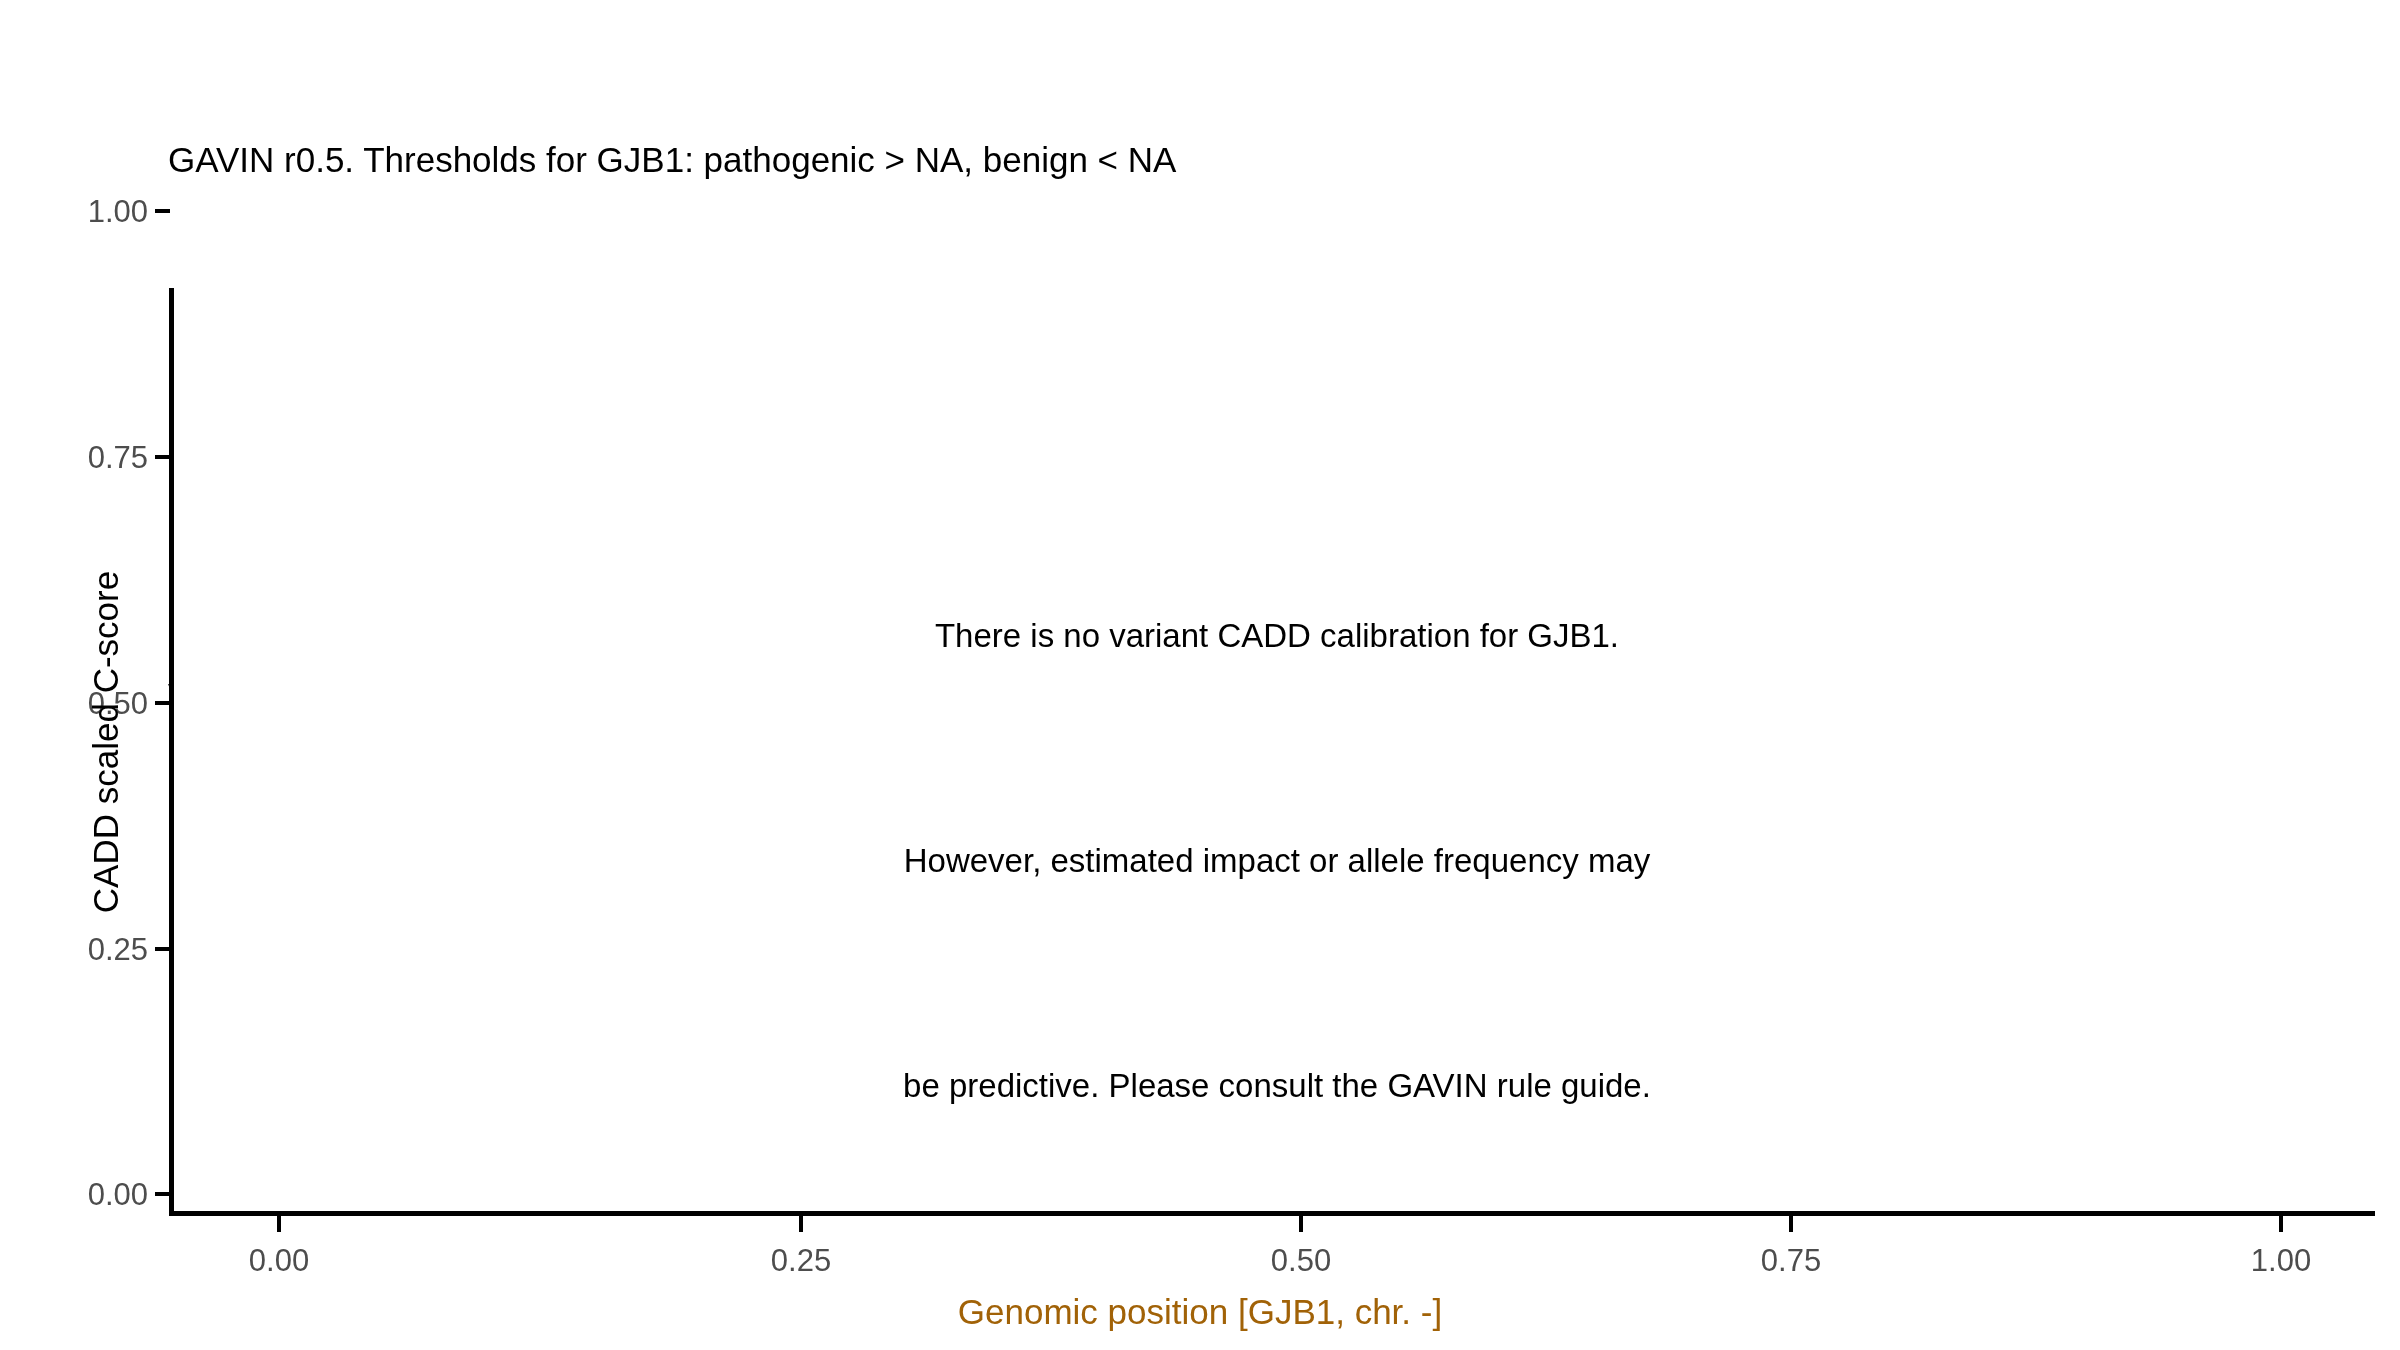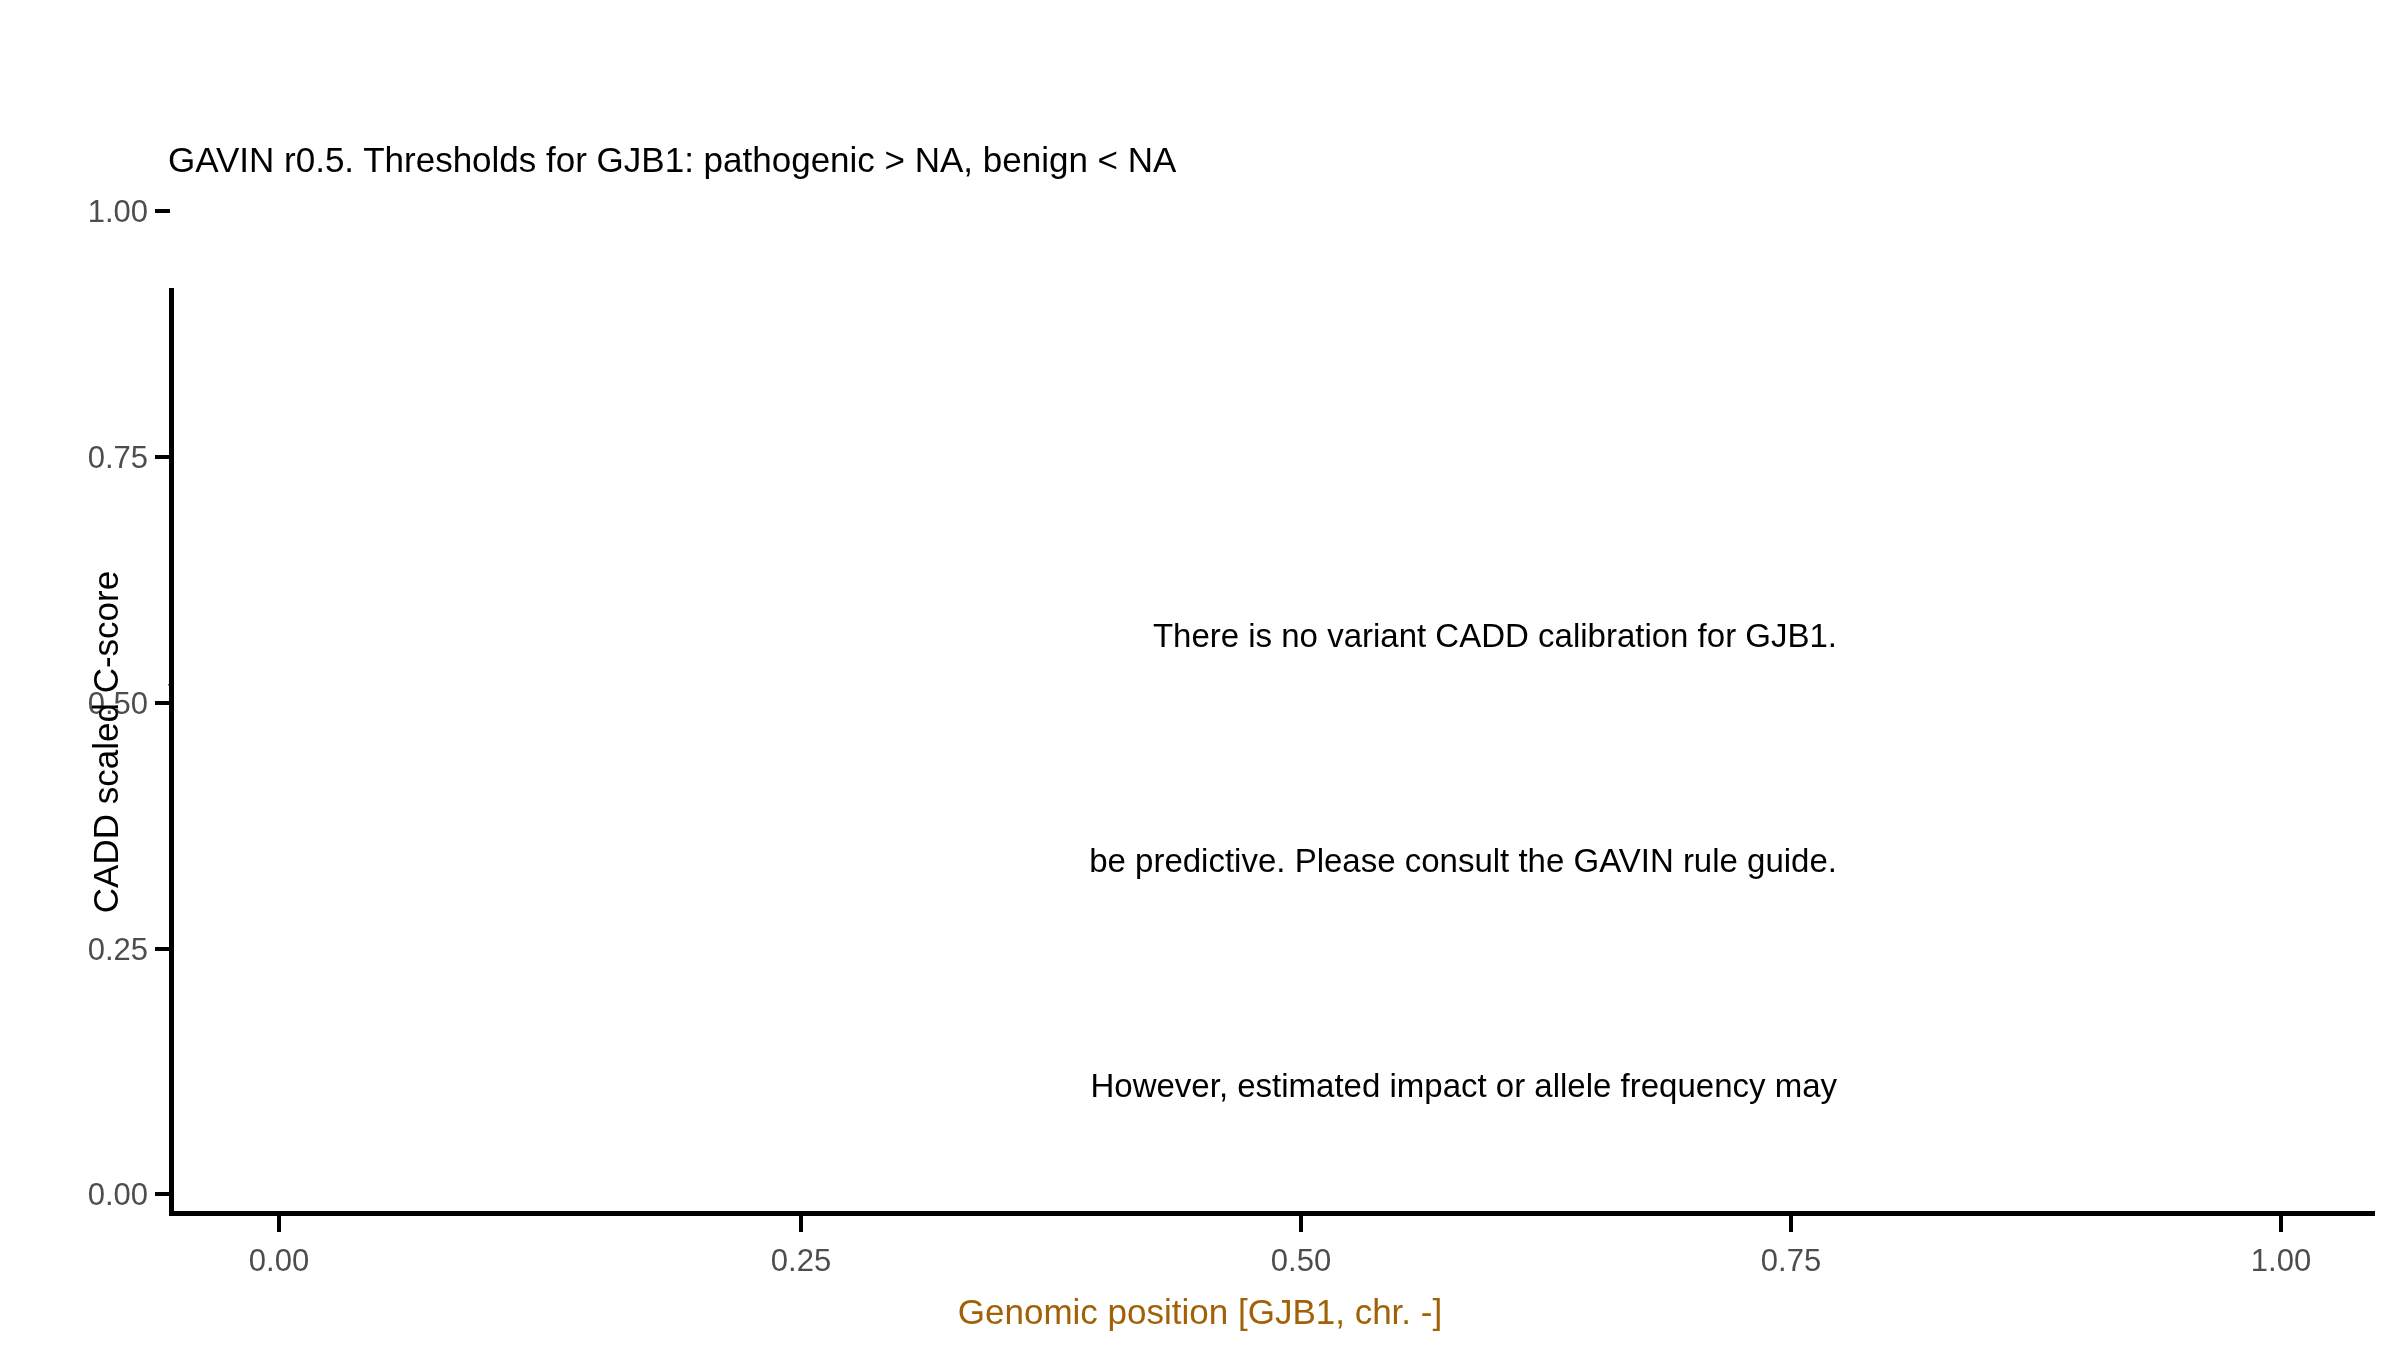--- a/index.html
+++ b/index.html
@@ -120,21 +120,21 @@
     transform-origin: center center;
     white-space: nowrap;
   }
 
   
   .center-note {
     position: absolute;
     left: 717px;
     top: 448px;
     width: 1120px;
-    text-align: right;
+    text-align: center;
     font-size: 33px;
     line-height: 75px;
     color: #000000;
     white-space: pre;
   }
   .center-note .nline { display: block; }
 </style>
 </head>
 <body>
 
@@ -180,17 +180,17 @@
   <div class="xlab" style="left:1711px;">0.75</div>
 
   <div class="tick-x" style="left:2279px;"></div>
   <div class="xlab" style="left:2201px;">1.00</div>
 
   <div class="axis-title-y">CADD scaled C-score</div>
   <div class="axis-title-x">Genomic position [GJB1, chr. -]</div>
 
   <div class="center-note">
     <span class="nline">There is no variant CADD calibration for GJB1.</span>
+    <span class="nline">However, estimated impact or allele frequency may</span>
     <span class="nline">be predictive. Please consult the GAVIN rule guide.</span>
-    <span class="nline">However, estimated impact or allele frequency may</span>
   </div>
 
 </div>
 
 </body></html>

